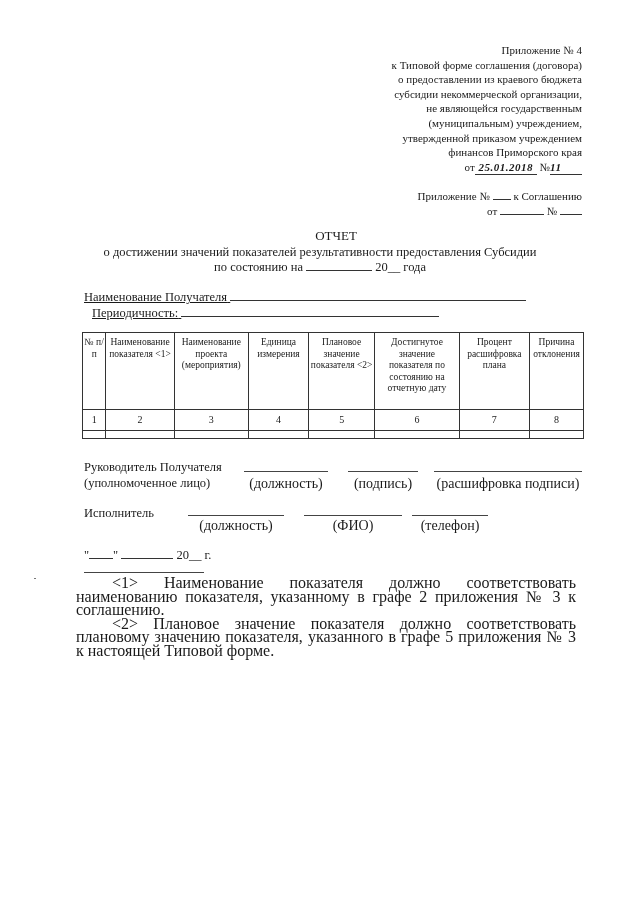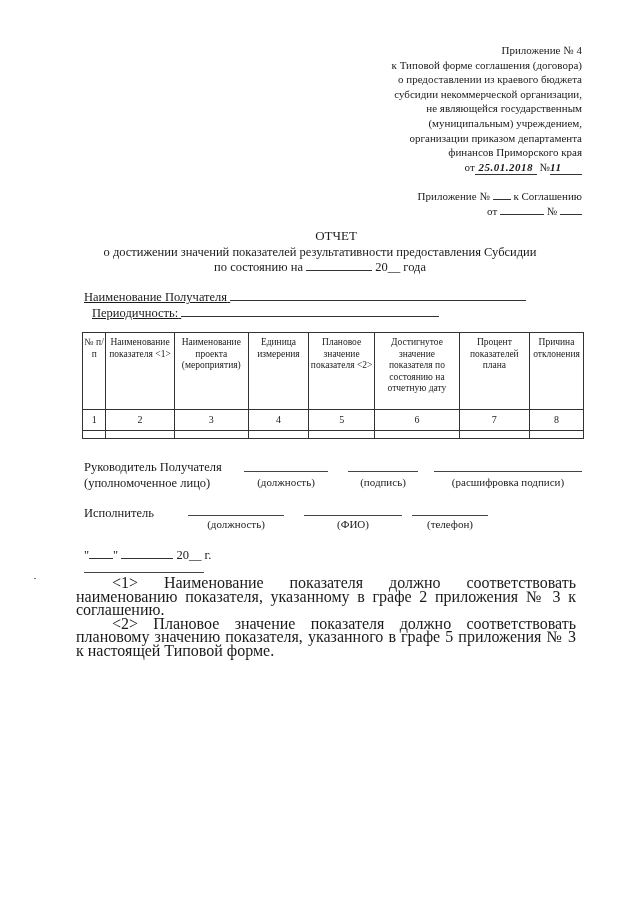--- a/index.html
+++ b/index.html
@@ -11,37 +11,37 @@
   .center { position:absolute; left:0; width:640px; text-align:center; }
   .title { top:228px; font-size:13px;margin-left:16px; }
   .subtitle { top:245px; font-size:12.5px; line-height:15px;font-family:Liberation Serif, serif; }
   .field { position:absolute; left:84px; font-size:12.5px;text-decoration:underline; }
   table.report { position:absolute; left:82px; top:332px; width:502px; border-collapse:collapse; font-size:9.5px; line-height:11.5px; }
   table.report td { border:1px solid #333; text-align:center; vertical-align:top; padding:4px 1px 0 1px; }
   table.report tr.hdr td { height:72px;border-radius:7px; }
   table.report tr.nums td { height:16px; font-size:10px; vertical-align:middle; padding:2px 1px; }
   table.report tr.empty td { height:7px; padding:0; }
   .sig-line { position:absolute; border-bottom:1px solid #444; height:0; }
-  .sig-cap { position:absolute; font-size:11px; text-align:center; }
+  .sig-cap { position:absolute; font-size:14px; text-align:center; }
   .label { position:absolute; font-size:12.5px; line-height:16px; }
   .notes { position:absolute; left:76px; width:500px; font-size:16px; line-height:13.5px; text-align:justify; }
   .notes p { margin:0; text-indent:36px; }
   .dot { position:absolute; left:34px; top:578px; width:2px; height:1px; background:#777; }
 </style>
 </head>
 <body>
 
 <div class="right-block">
   <div>Приложение № 4</div>
   <div>к Типовой форме соглашения (договора)</div>
   <div>о предоставлении из краевого бюджета</div>
   <div>субсидии некоммерческой организации,</div>
   <div>не являющейся государственным</div>
   <div>(муниципальным) учреждением,</div>
-  <div>организации приказом департамента</div>
+  <div>утвержденной приказом учреждением</div>
   <div>финансов Приморского края</div>
   <div>
     <span>от</span><span class="uline hand" style="width:62px;text-align:center;">25.01.2018</span>
     <span>№</span><span class="uline hand" style="width:32px;text-align:left;">11</span>
   </div>
   <div style="height:14px"></div>
   <div>
     <span>Приложение №</span>
     <span class="uline" style="width:18px;"></span>
     <span>к Соглашению</span>
@@ -76,21 +76,21 @@
 
 <table class="report">
   <tbody>
       <tr class="hdr">
     <td style="width:20px">№ п/п</td>
     <td style="width:64px">Наименование показателя &lt;1&gt;</td>
     <td style="width:70px">Наименование проекта (мероприятия)</td>
     <td style="width:56px">Единица измерения</td>
     <td style="width:62px">Плановое значение показателя &lt;2&gt;</td>
     <td style="width:80px">Достигнутое значение показателя по состоянию на отчетную дату</td>
-    <td style="width:66px">Процент показателей плана</td>
+    <td style="width:66px">Процент расшифровка плана</td>
     <td style="width:50px">Причина отклонения</td>
   </tr>
   <tr class="nums">
     <td>1</td>
     <td>2</td>
     <td>3</td>
     <td>4</td>
     <td>5</td>
     <td>6</td>
     <td>7</td>

